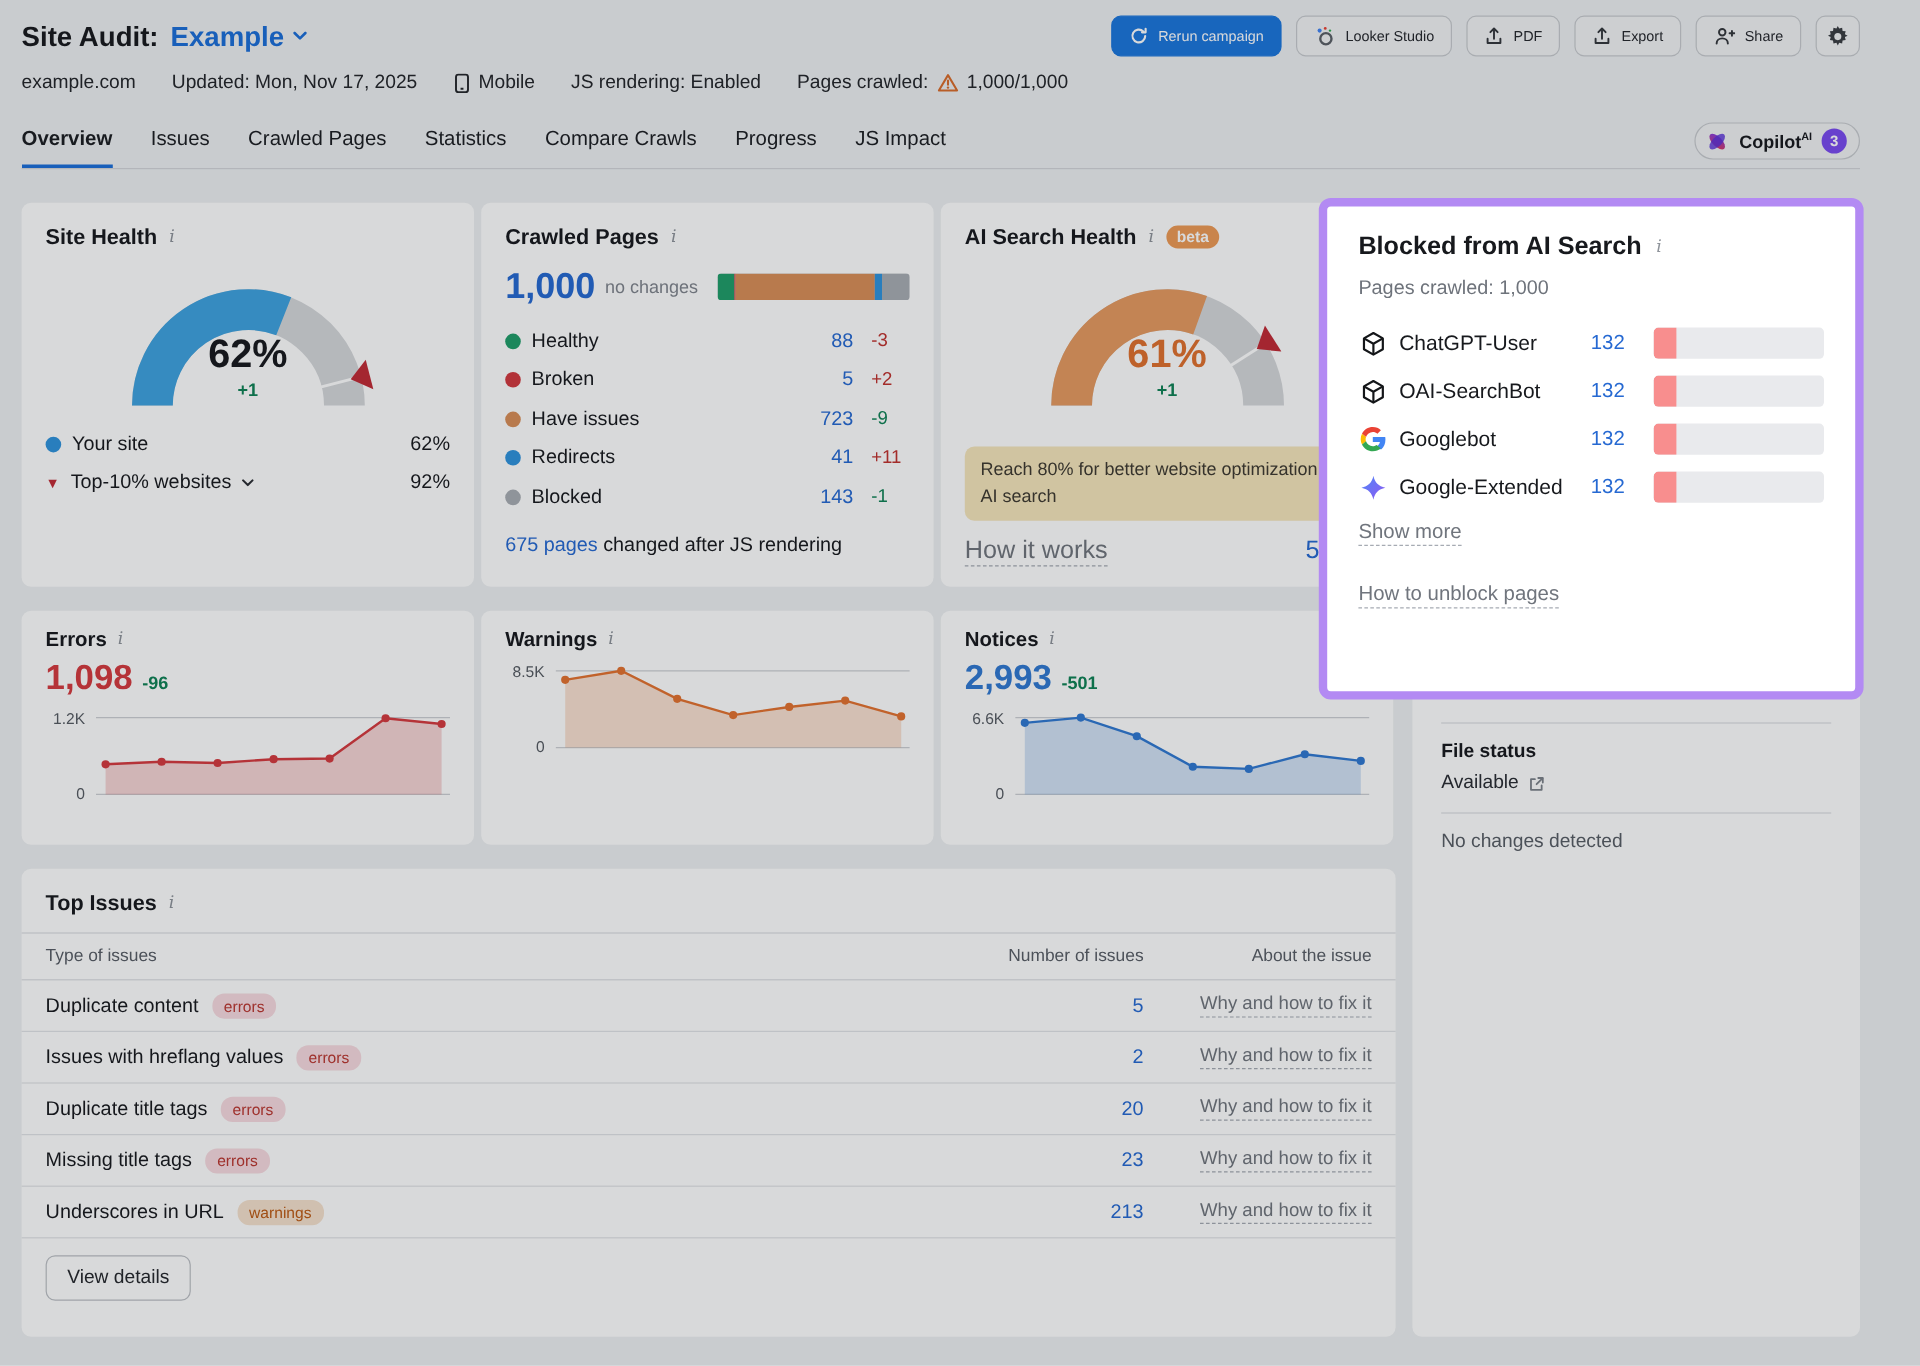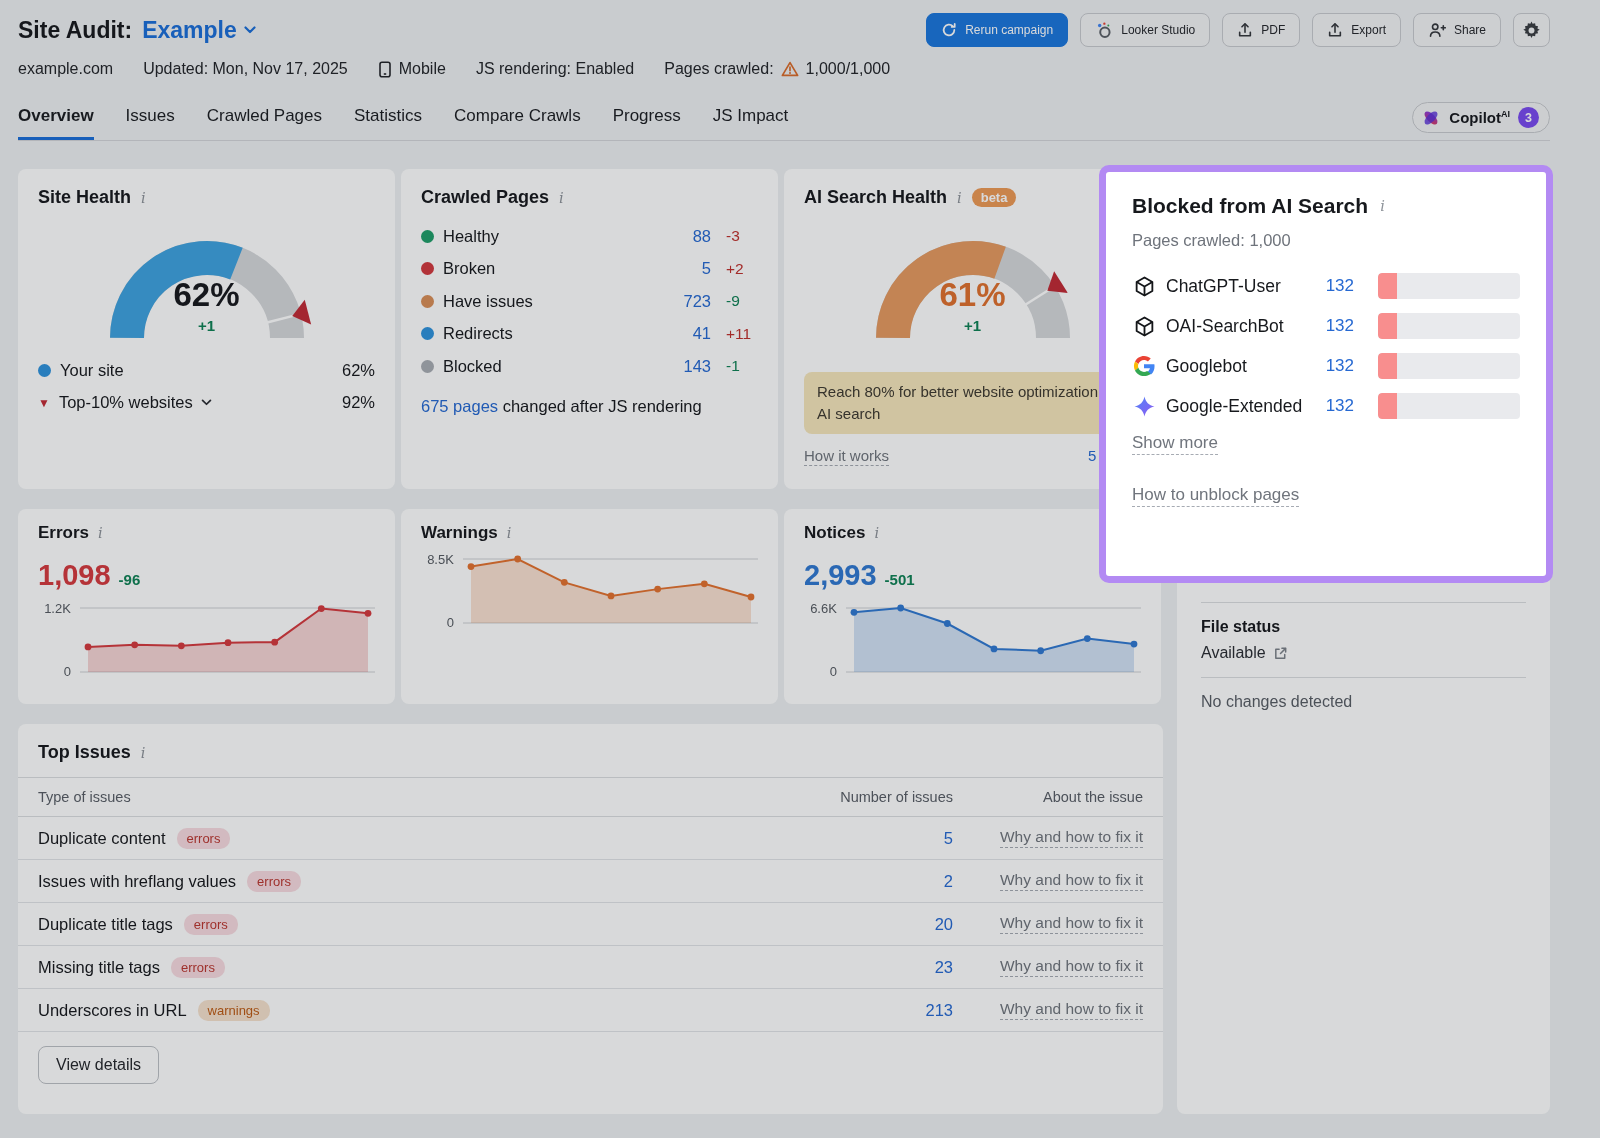--- a/index.html
+++ b/index.html
@@ -65,30 +65,30 @@
   .cp-val{margin-left:auto;color:#2669d2;min-width:42px;text-align:right;cursor:pointer;text-decoration:none;}
   .cp-delta{min-width:38px;font-size:15.5px;padding-left:6px;}
   .cp-delta.good{color:#0f8255;}
   .cp-delta.bad{color:#c0322e;}
   .cp-footer{margin-top:14px;font-size:16.5px;}
   .link-blue{color:#2669d2;cursor:pointer;text-decoration:none;}
 
   
   .beta-badge{background:#ee9a55;color:#fff;font-size:13px;font-weight:600;border-radius:10px;padding:2px 9px;}
   .ai-note{margin-top:24px;background:#f6e6bc;border-radius:8px;padding:9px 13px;font-size:15px;line-height:1.45;color:#3e3a30;}
-  .ai-links{margin-top:13px;position:relative;font-size:15px;height:24px;}
+  .ai-links{margin-top:13px;position:relative;font-size:21px;height:24px;}
   .partial-num{position:absolute;left:284px;top:0;color:#2669d2;}
 
   .dashed{color:#70757d;cursor:pointer;text-decoration:none;border-bottom:1.5px dashed #a6abb3;padding-bottom:1px;}
 
   
   .mini-card{height:195px;padding:14px 20px;}
   .mini-head{display:flex;align-items:center;gap:7px;}
   .mini-title{font-size:17px;font-weight:600;}
-  .mini-numrow{display:flex;align-items:baseline;gap:8px;margin-top:16px;}
+  .mini-numrow{display:flex;align-items:baseline;gap:8px;margin-top:6px;}
   .mini-num{font-size:29px;font-weight:700;}
   .mini-delta{font-size:15px;font-weight:600;color:#0f8255;}
   .mini-plot{display:flex;margin-top:4px;}
   .ylabels{width:42px;position:relative;font-size:13px;color:#565b62;}
   .ymax{position:absolute;top:5px;right:9px;}
   .ymin{position:absolute;bottom:5px;right:9px;}
 
   
   .top-issues{min-height:390px;padding:0;width:1145px;}
   .ti-header{display:flex;align-items:center;gap:8px;padding:18px 20px 14px;}
@@ -298,20 +298,31 @@
                 <span class="leg-val">92%</span>
               </div>
             </div>
         </div>
 
         <div class="card top-card">
           <div class="card-title-row">
             <span class="card-title">Crawled Pages</span>
             <span class="info">i</span>
           </div>
+          <div class="cp-toprow">
+            <span class="cp-total">1,000</span>
+            <span class="cp-note">no changes</span>
+            <div class="cp-bar" id="cp-bar">
+                <div class="seg" style="background: rgb(31, 158, 105); width: 8.8%;"></div>
+                <div class="seg" style="background: rgb(210, 56, 62); width: 0.5%;"></div>
+                <div class="seg" style="background: rgb(217, 142, 87); width: 72.3%;"></div>
+                <div class="seg" style="background: rgb(47, 147, 221); width: 4.1%;"></div>
+                <div class="seg" style="background: rgb(169, 173, 179); width: 14.3%;"></div>
+              </div>
+          </div>
           <div class="cp-list" id="cp-list">
               <div class="cp-row">
                 <span class="cp-dot" style="background: rgb(31, 158, 105);"></span>
                 <span>Healthy</span>
                 <a class="cp-val">88</a>
                 <span class="cp-delta bad">-3</span>
               </div>
               <div class="cp-row">
                 <span class="cp-dot" style="background: rgb(210, 56, 62);"></span>
                 <span>Broken</span>

